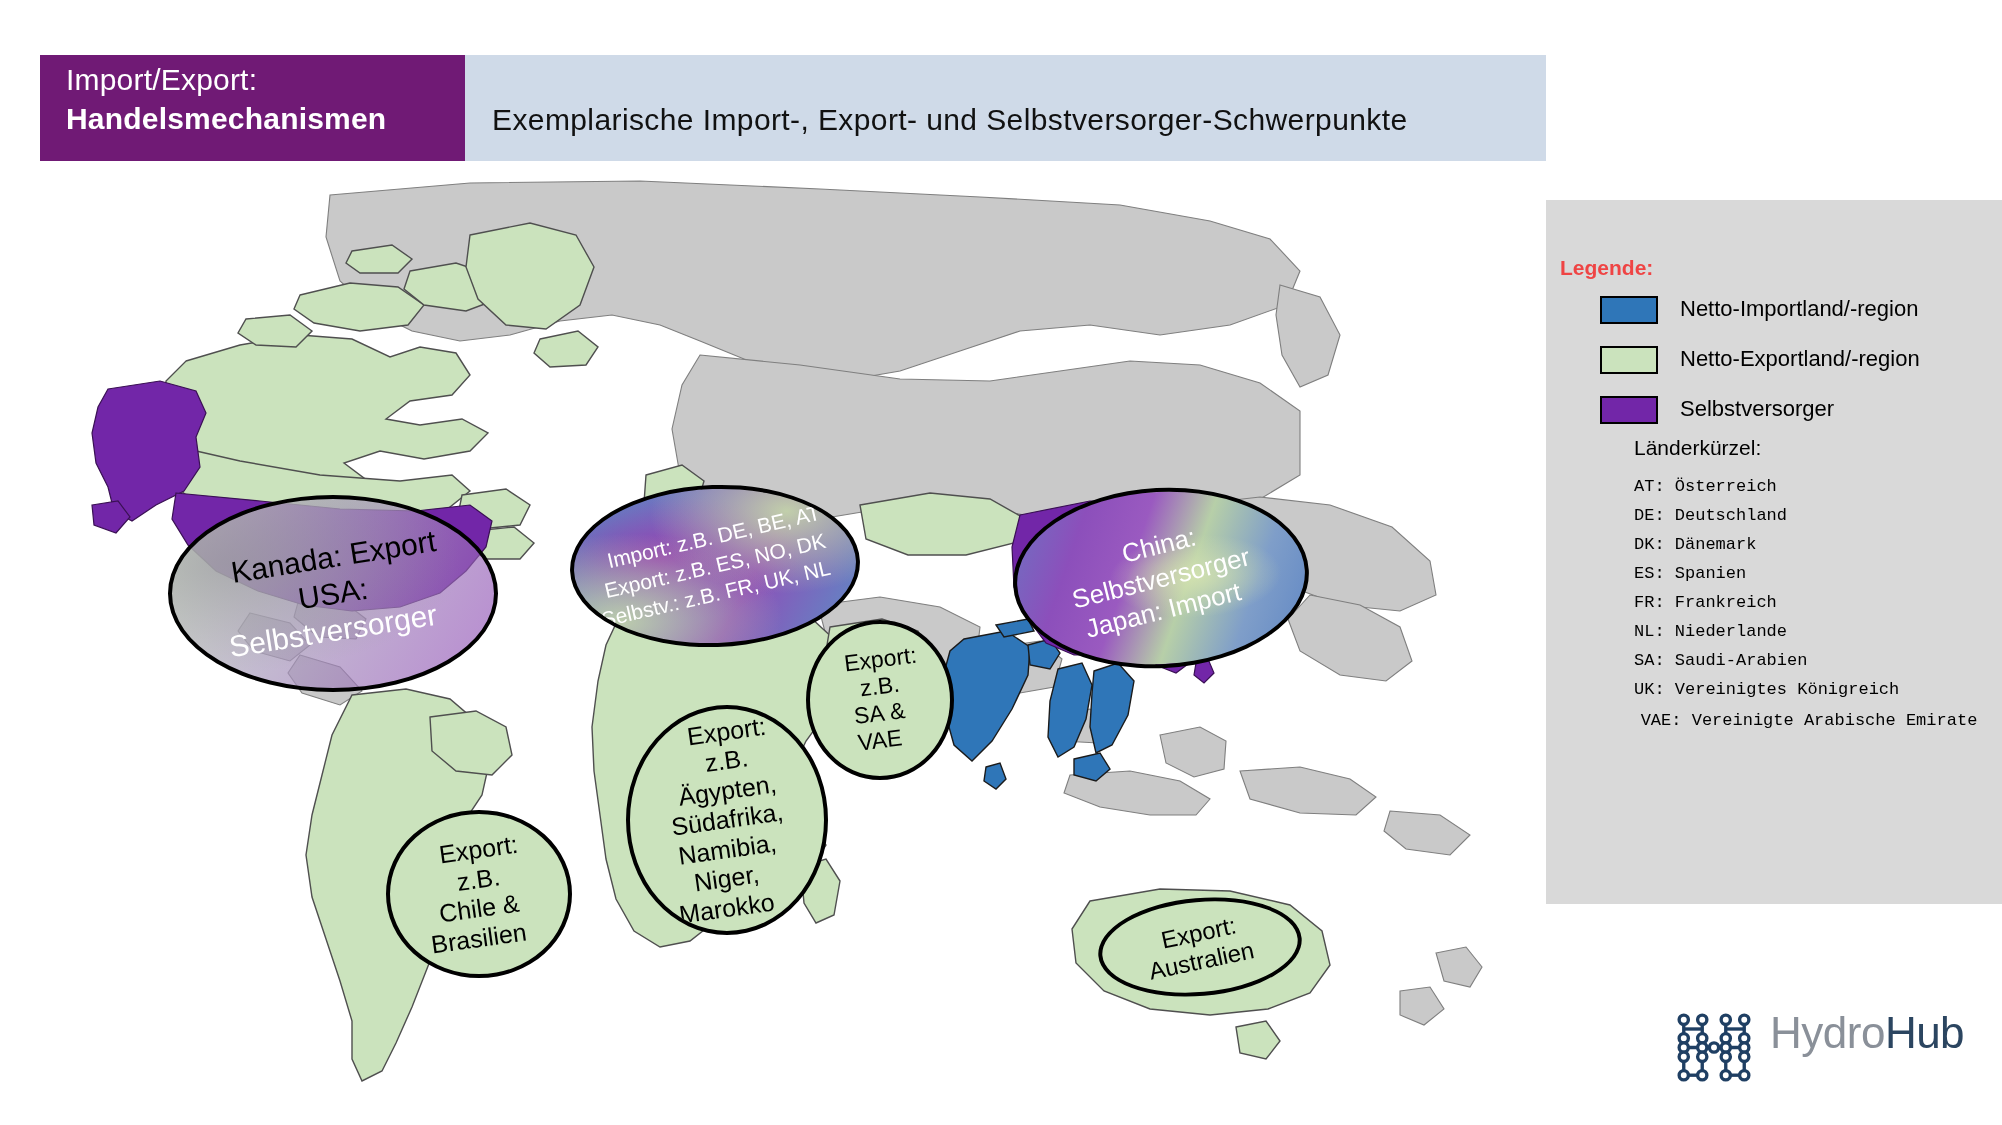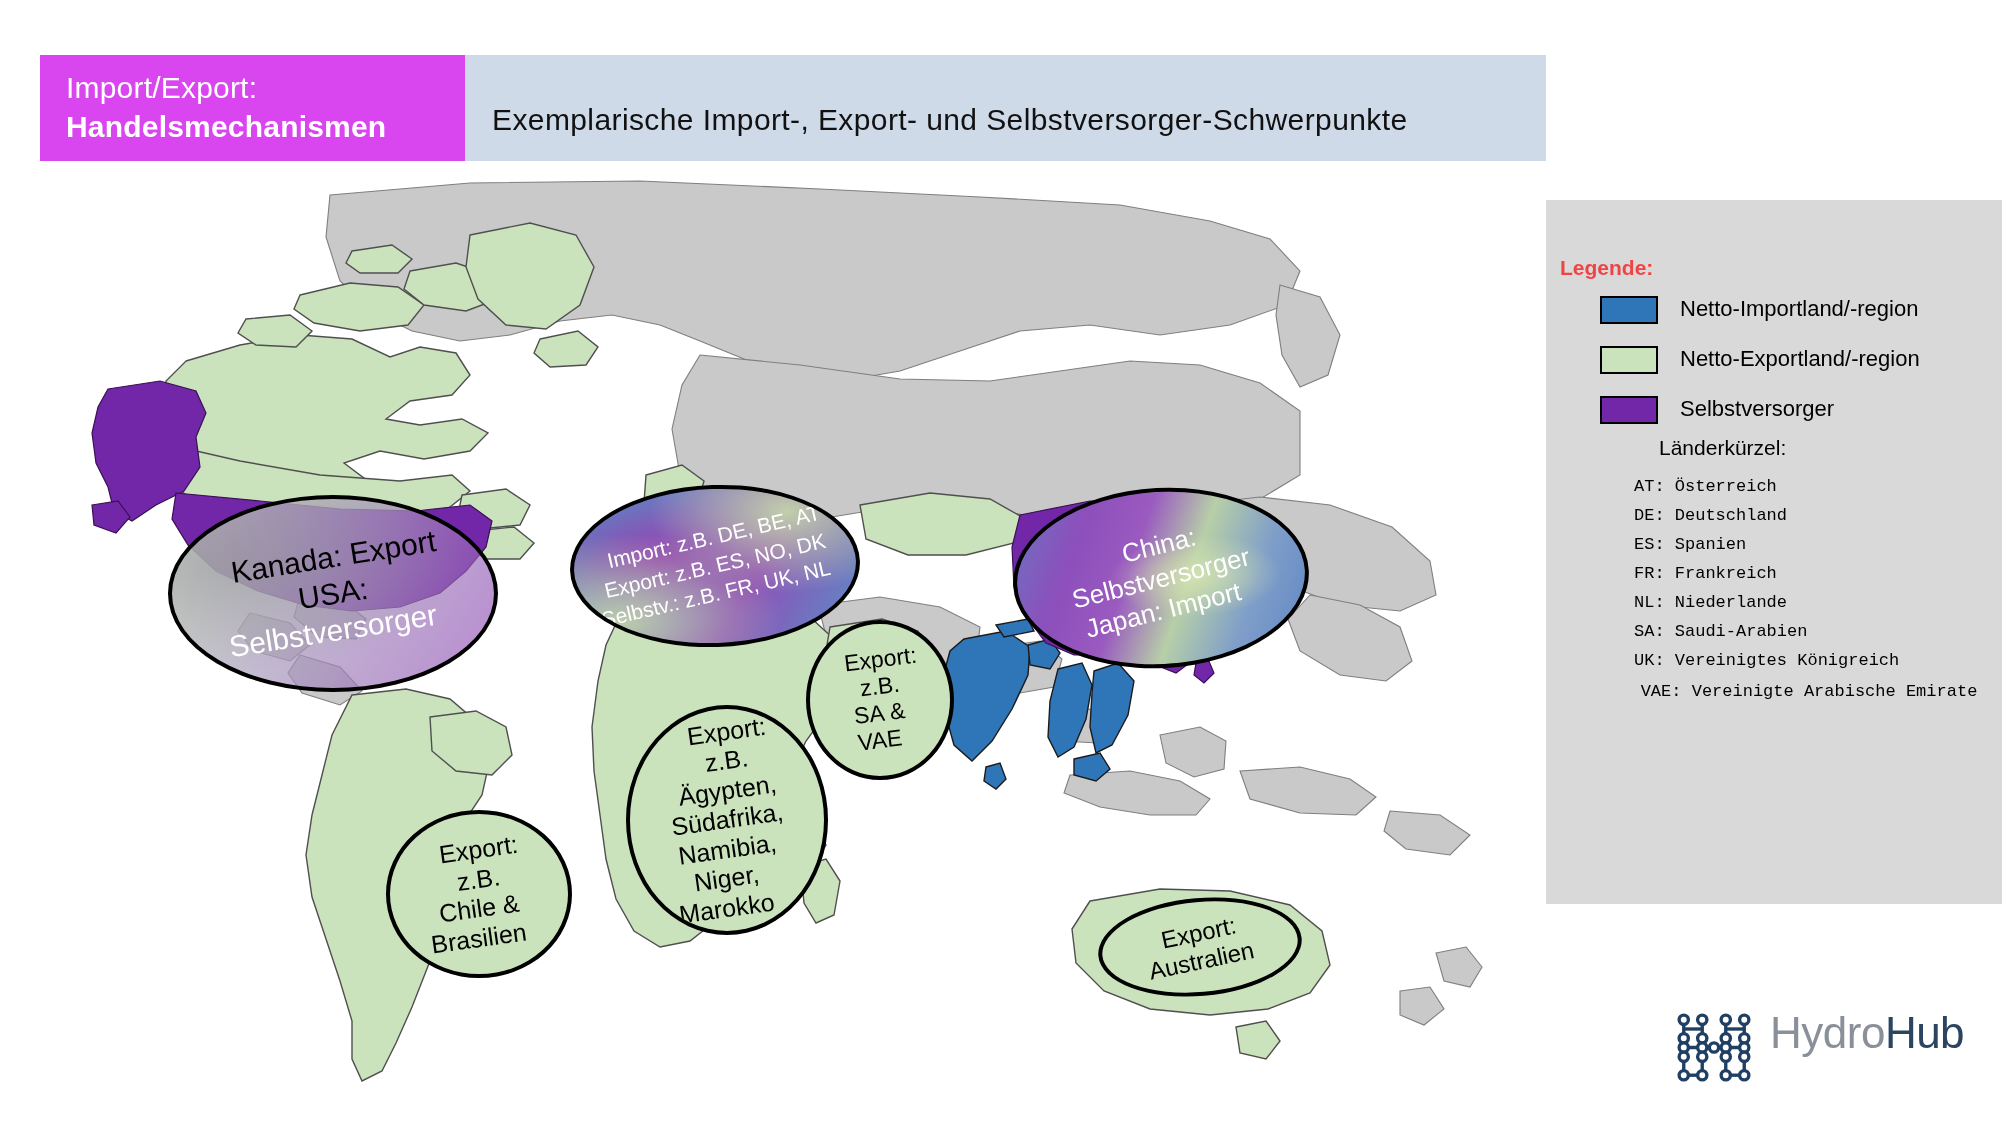--- a/index.html
+++ b/index.html
@@ -20,22 +20,22 @@
   #header-band {
     position: absolute;
     left: 40px; top: 55px;
     width: 1506px; height: 106px;
     background: #cfdae8;
   }
   #header-title-box {
     position: absolute;
     left: 40px; top: 55px;
     width: 425px; height: 106px;
-    background: #d946ef;
-    padding: 14px 0 0 26px;
+    background: #701a75;
+    padding: 6px 0 0 26px;
   }
   #header-title-line1 {
     color: #ffffff;
     font-size: 30px;
     font-weight: 400;
     letter-spacing: 0.2px;
     line-height: 38px;
   }
   #header-title-line2 {
     color: #ffffff;
@@ -88,21 +88,20 @@
   }
   #legend-row-import { top: 296px; }
   #legend-row-export { top: 346px; }
   #legend-row-self   { top: 396px; }
 
   #abbrev-heading {
     position: absolute;
     left: 1634px; top: 436px;
     font-size: 21px;
     color: #000000;
-    margin-left: 25px;
   }
   #abbrev-list {
     position: absolute;
     left: 1634px; top: 472px;
     width: 350px;
   }
   .abbrev-item {
     font-size: 17px;
     color: #000000;
     line-height: 29px;
@@ -450,20 +449,21 @@
   </div>
   <div class="legend-row" id="legend-row-self">
     <span class="legend-swatch" style="background:#7226a8;"></span>
     <span class="legend-label">Selbstversorger</span>
   </div>
 
   <div id="abbrev-heading">Länderkürzel:</div>
   <div id="abbrev-list">
     <div class="abbrev-item">AT: Österreich</div>
     <div class="abbrev-item">DE: Deutschland</div>
+    <div class="abbrev-item">DK: Dänemark</div>
     <div class="abbrev-item">ES: Spanien</div>
     <div class="abbrev-item">FR: Frankreich</div>
     <div class="abbrev-item">NL: Niederlande</div>
     <div class="abbrev-item">SA: Saudi-Arabien</div>
     <div class="abbrev-item">UK: Vereinigtes Königreich</div>
     <div class="abbrev-item wrap">VAE: Vereinigte Arabische Emirate</div>
   </div>
 
   <div id="logo">
     <svg id="logo-mark" viewBox="0 0 100 100">

